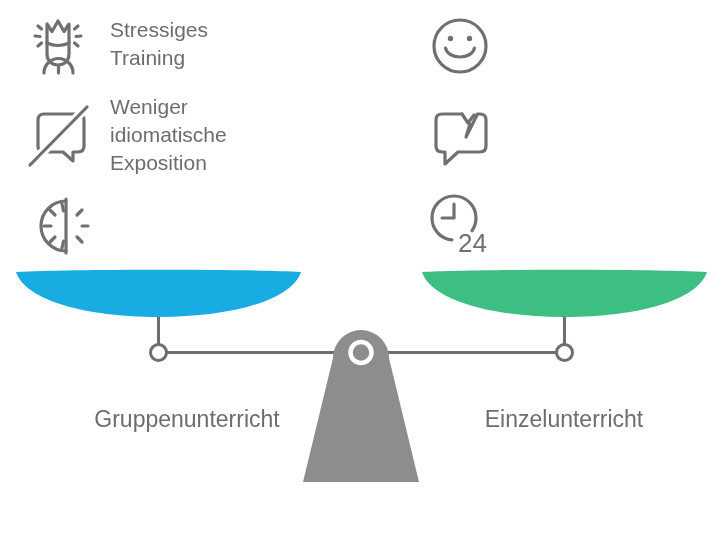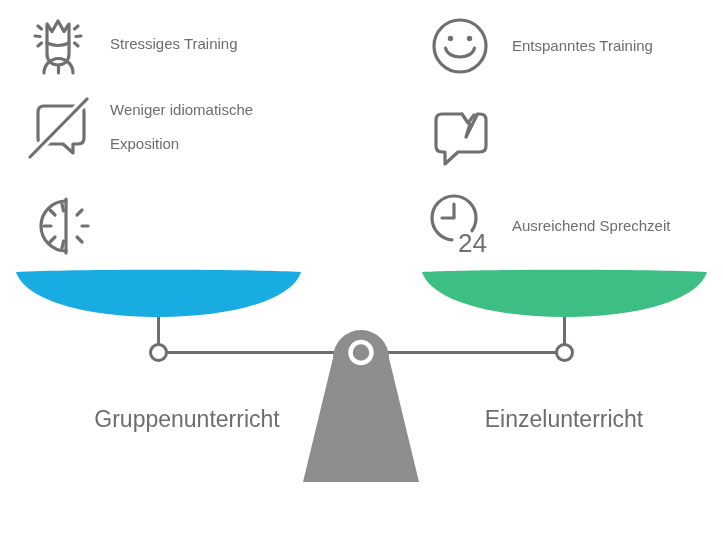--- a/index.html
+++ b/index.html
@@ -5,21 +5,21 @@
   html,body{margin:0;padding:0;background:#fff;}
   .stage{position:relative;width:723px;height:542px;background:#fff;overflow:hidden;
          font-family:"Liberation Sans",sans-serif;}
   .row{position:absolute;display:flex;align-items:center;gap:20px;}
   .icon{width:64px;height:64px;flex:0 0 64px;}
   .icon svg{width:64px;height:64px;display:block;}
   .stroke{stroke:var(--icon-stroke);fill:none;stroke-width:3.2;stroke-linecap:round;stroke-linejoin:round;}
   .stroke-white{stroke:#ffffff;fill:none;stroke-width:9;stroke-linecap:butt;}
   .dot{fill:var(--icon-stroke);stroke:none;}
   .icon-num{fill:var(--icon-stroke);stroke:none;font:26px "Liberation Sans",sans-serif;}
-  .item-text{font-size:15px;line-height:34px;color:var(--text-gray);width:165px;}
+  .item-text{font-size:21px;line-height:28px;color:var(--text-gray);width:165px;}
   .pan-left{fill:var(--left-pan);}
   .pan-right{fill:var(--right-pan);}
   .beam{stroke:var(--line-gray);stroke-width:3;fill:none;}
   .hanger-circle{fill:#ffffff;stroke:var(--line-gray);stroke-width:3;}
   .fulcrum{fill:var(--fulcrum-gray);}
   .pivot-ring{fill:none;stroke:#ffffff;stroke-width:4.5;}
   .side-label{position:absolute;top:406px;font-size:23px;color:var(--text-gray);text-align:center;width:320px;}
   .caption{position:absolute;top:496px;left:0;width:723px;text-align:center;
            font-size:24px;line-height:30px;color:var(--text-gray);}
 </style>
@@ -66,42 +66,40 @@
 
   <div class="row" style="left:428px;top:14px;">
     <span class="icon">
       <svg viewBox="0 0 64 64">
         <circle class="stroke" cx="32" cy="32" r="26"></circle>
         <circle class="dot" cx="22.5" cy="24.5" r="2.7"></circle>
         <circle class="dot" cx="41.5" cy="24.5" r="2.7"></circle>
         <path class="stroke" d="M17.5,34 C20,46 44,46 46.5,34"></path>
       </svg>
     </span>
-    <span class="item-text">Entspanntes Training</span>
   </div>
 
   <div class="row" style="left:428px;top:106px;">
     <span class="icon">
       <svg viewBox="0 0 64 64">
         <path class="stroke" d="M34,8 L14,8 Q8,8 8,14 L8,40 Q8,46 14,46 L17,46 L17,58 L30,46 L52,46 Q58,46 58,40 L58,14 Q58,8 52,8 L49,8"></path>
         <path class="stroke" d="M34,8 L40,17 L46,9"></path>
         <path class="stroke" d="M49,9 L38,31 L42,18"></path>
       </svg>
     </span>
   </div>
 
   <div class="row" style="left:428px;top:194px;">
     <span class="icon">
       <svg viewBox="0 0 64 64">
         <circle class="stroke" cx="26" cy="24" r="22" stroke-dasharray="115.2 23" stroke-dashoffset="-36.5"></circle>
         <path class="stroke" d="M26,10 L26,24 L14,24"></path>
         <text class="icon-num" x="30" y="58">24</text>
       </svg>
     </span>
-    <span class="item-text">Ausreichend Sprechzeit</span>
   </div>
 
   <svg width="723" height="542" viewBox="0 0 723 542" style="position:absolute;left:0;top:0;">
     <path class="pan-left" d="M16,272 C70,269 247,269 301,272 C292,300 232,317 158.5,317 C85,317 25,300 16,272 Z"></path>
     <path class="pan-right" d="M422,272 C476,269 653,269 707,272 C698,300 638,317 564.5,317 C491,317 431,300 422,272 Z"></path>
     <path class="beam" d="M158.5,317 L158.5,345"></path>
     <path class="beam" d="M564.5,317 L564.5,345"></path>
     <path class="beam" d="M158.5,352.5 L564.5,352.5"></path>
     <path class="fulcrum" d="M303,482 L333,358 A28,28 0 0 1 389,358 L419,482 Z"></path>
     <circle class="pivot-ring" cx="361" cy="352.5" r="10.5"></circle>

